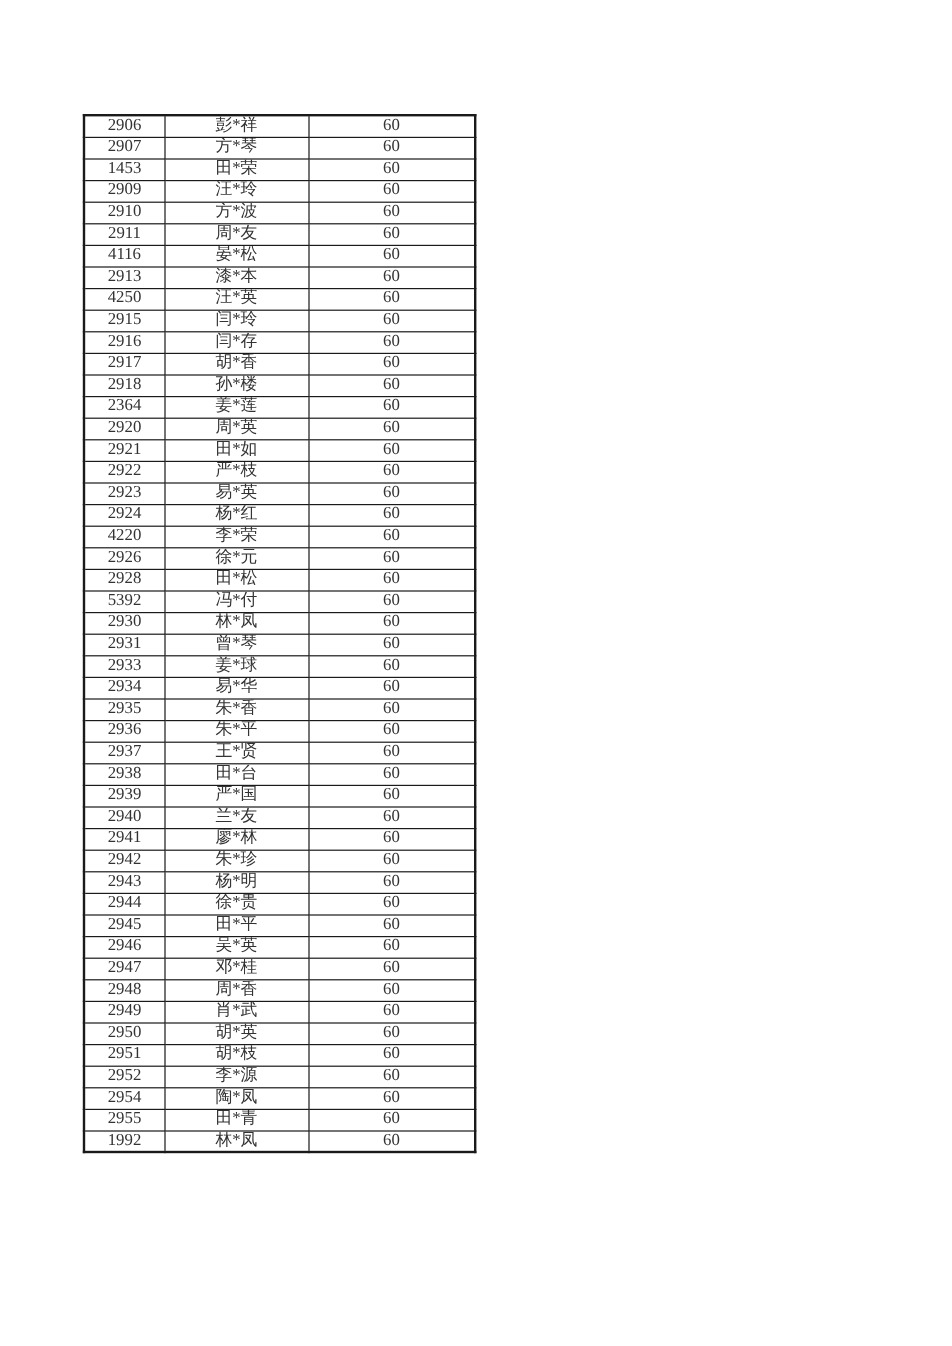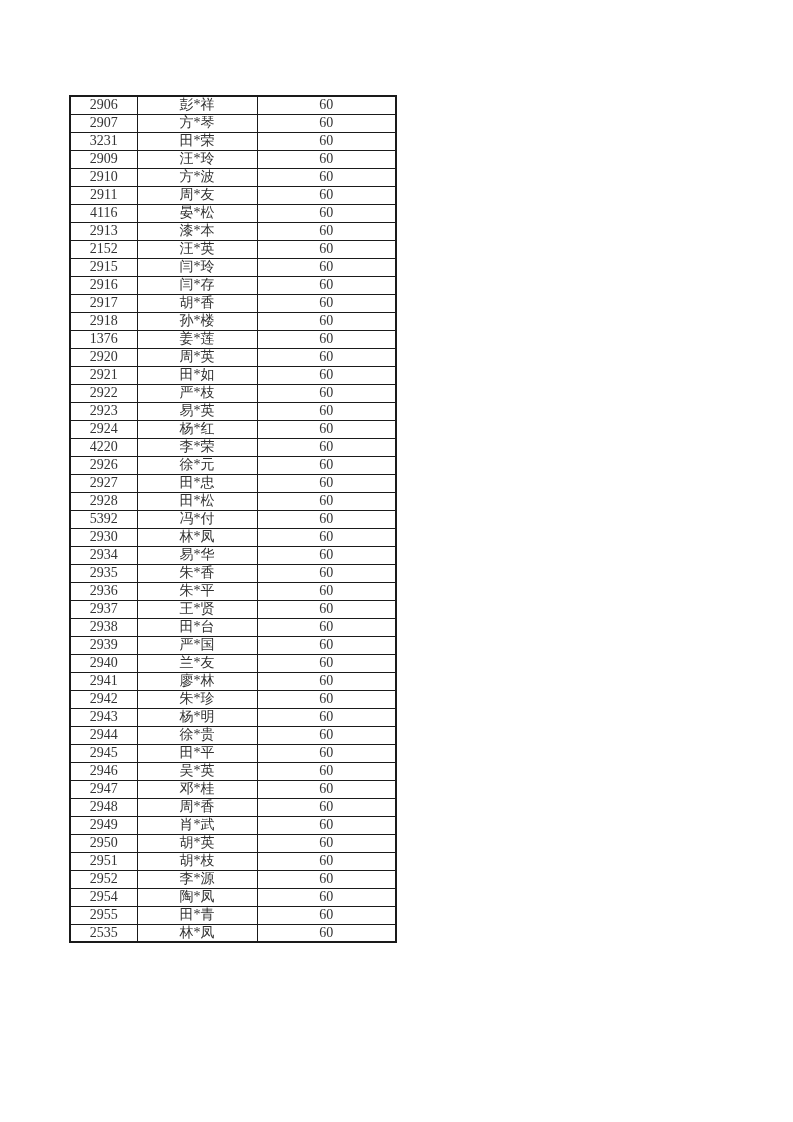--- a/index.html
+++ b/index.html
@@ -55,21 +55,21 @@
           <td>2906</td>
           <td>彭*祥</td>
           <td>60</td>
         </tr>
         <tr>
           <td>2907</td>
           <td>方*琴</td>
           <td>60</td>
         </tr>
         <tr>
-          <td>3231</td>
+          <td>1453</td>
           <td>田*荣</td>
           <td>60</td>
         </tr>
         <tr>
           <td>2909</td>
           <td>汪*玲</td>
           <td>60</td>
         </tr>
         <tr>
           <td>2910</td>
@@ -85,21 +85,21 @@
           <td>4116</td>
           <td>晏*松</td>
           <td>60</td>
         </tr>
         <tr>
           <td>2913</td>
           <td>漆*本</td>
           <td>60</td>
         </tr>
         <tr>
-          <td>2152</td>
+          <td>4250</td>
           <td>汪*英</td>
           <td>60</td>
         </tr>
         <tr>
           <td>2915</td>
           <td>闫*玲</td>
           <td>60</td>
         </tr>
         <tr>
           <td>2916</td>
@@ -110,21 +110,21 @@
           <td>2917</td>
           <td>胡*香</td>
           <td>60</td>
         </tr>
         <tr>
           <td>2918</td>
           <td>孙*楼</td>
           <td>60</td>
         </tr>
         <tr>
-          <td>1376</td>
+          <td>2364</td>
           <td>姜*莲</td>
           <td>60</td>
         </tr>
         <tr>
           <td>2920</td>
           <td>周*英</td>
           <td>60</td>
         </tr>
         <tr>
           <td>2921</td>
@@ -150,40 +150,45 @@
           <td>4220</td>
           <td>李*荣</td>
           <td>60</td>
         </tr>
         <tr>
           <td>2926</td>
           <td>徐*元</td>
           <td>60</td>
         </tr>
         <tr>
-          <td>2927</td>
-          <td>田*忠</td>
-          <td>60</td>
-        </tr>
-        <tr>
           <td>2928</td>
           <td>田*松</td>
           <td>60</td>
         </tr>
         <tr>
           <td>5392</td>
           <td>冯*付</td>
           <td>60</td>
         </tr>
         <tr>
           <td>2930</td>
           <td>林*凤</td>
           <td>60</td>
         </tr>
         <tr>
+          <td>2931</td>
+          <td>曾*琴</td>
+          <td>60</td>
+        </tr>
+        <tr>
+          <td>2933</td>
+          <td>姜*球</td>
+          <td>60</td>
+        </tr>
+        <tr>
           <td>2934</td>
           <td>易*华</td>
           <td>60</td>
         </tr>
         <tr>
           <td>2935</td>
           <td>朱*香</td>
           <td>60</td>
         </tr>
         <tr>
@@ -275,19 +280,19 @@
           <td>2954</td>
           <td>陶*凤</td>
           <td>60</td>
         </tr>
         <tr>
           <td>2955</td>
           <td>田*青</td>
           <td>60</td>
         </tr>
         <tr>
-          <td>2535</td>
+          <td>1992</td>
           <td>林*凤</td>
           <td>60</td>
         </tr>
       </tbody>
   </table>
 </div>
 
 </body></html>

